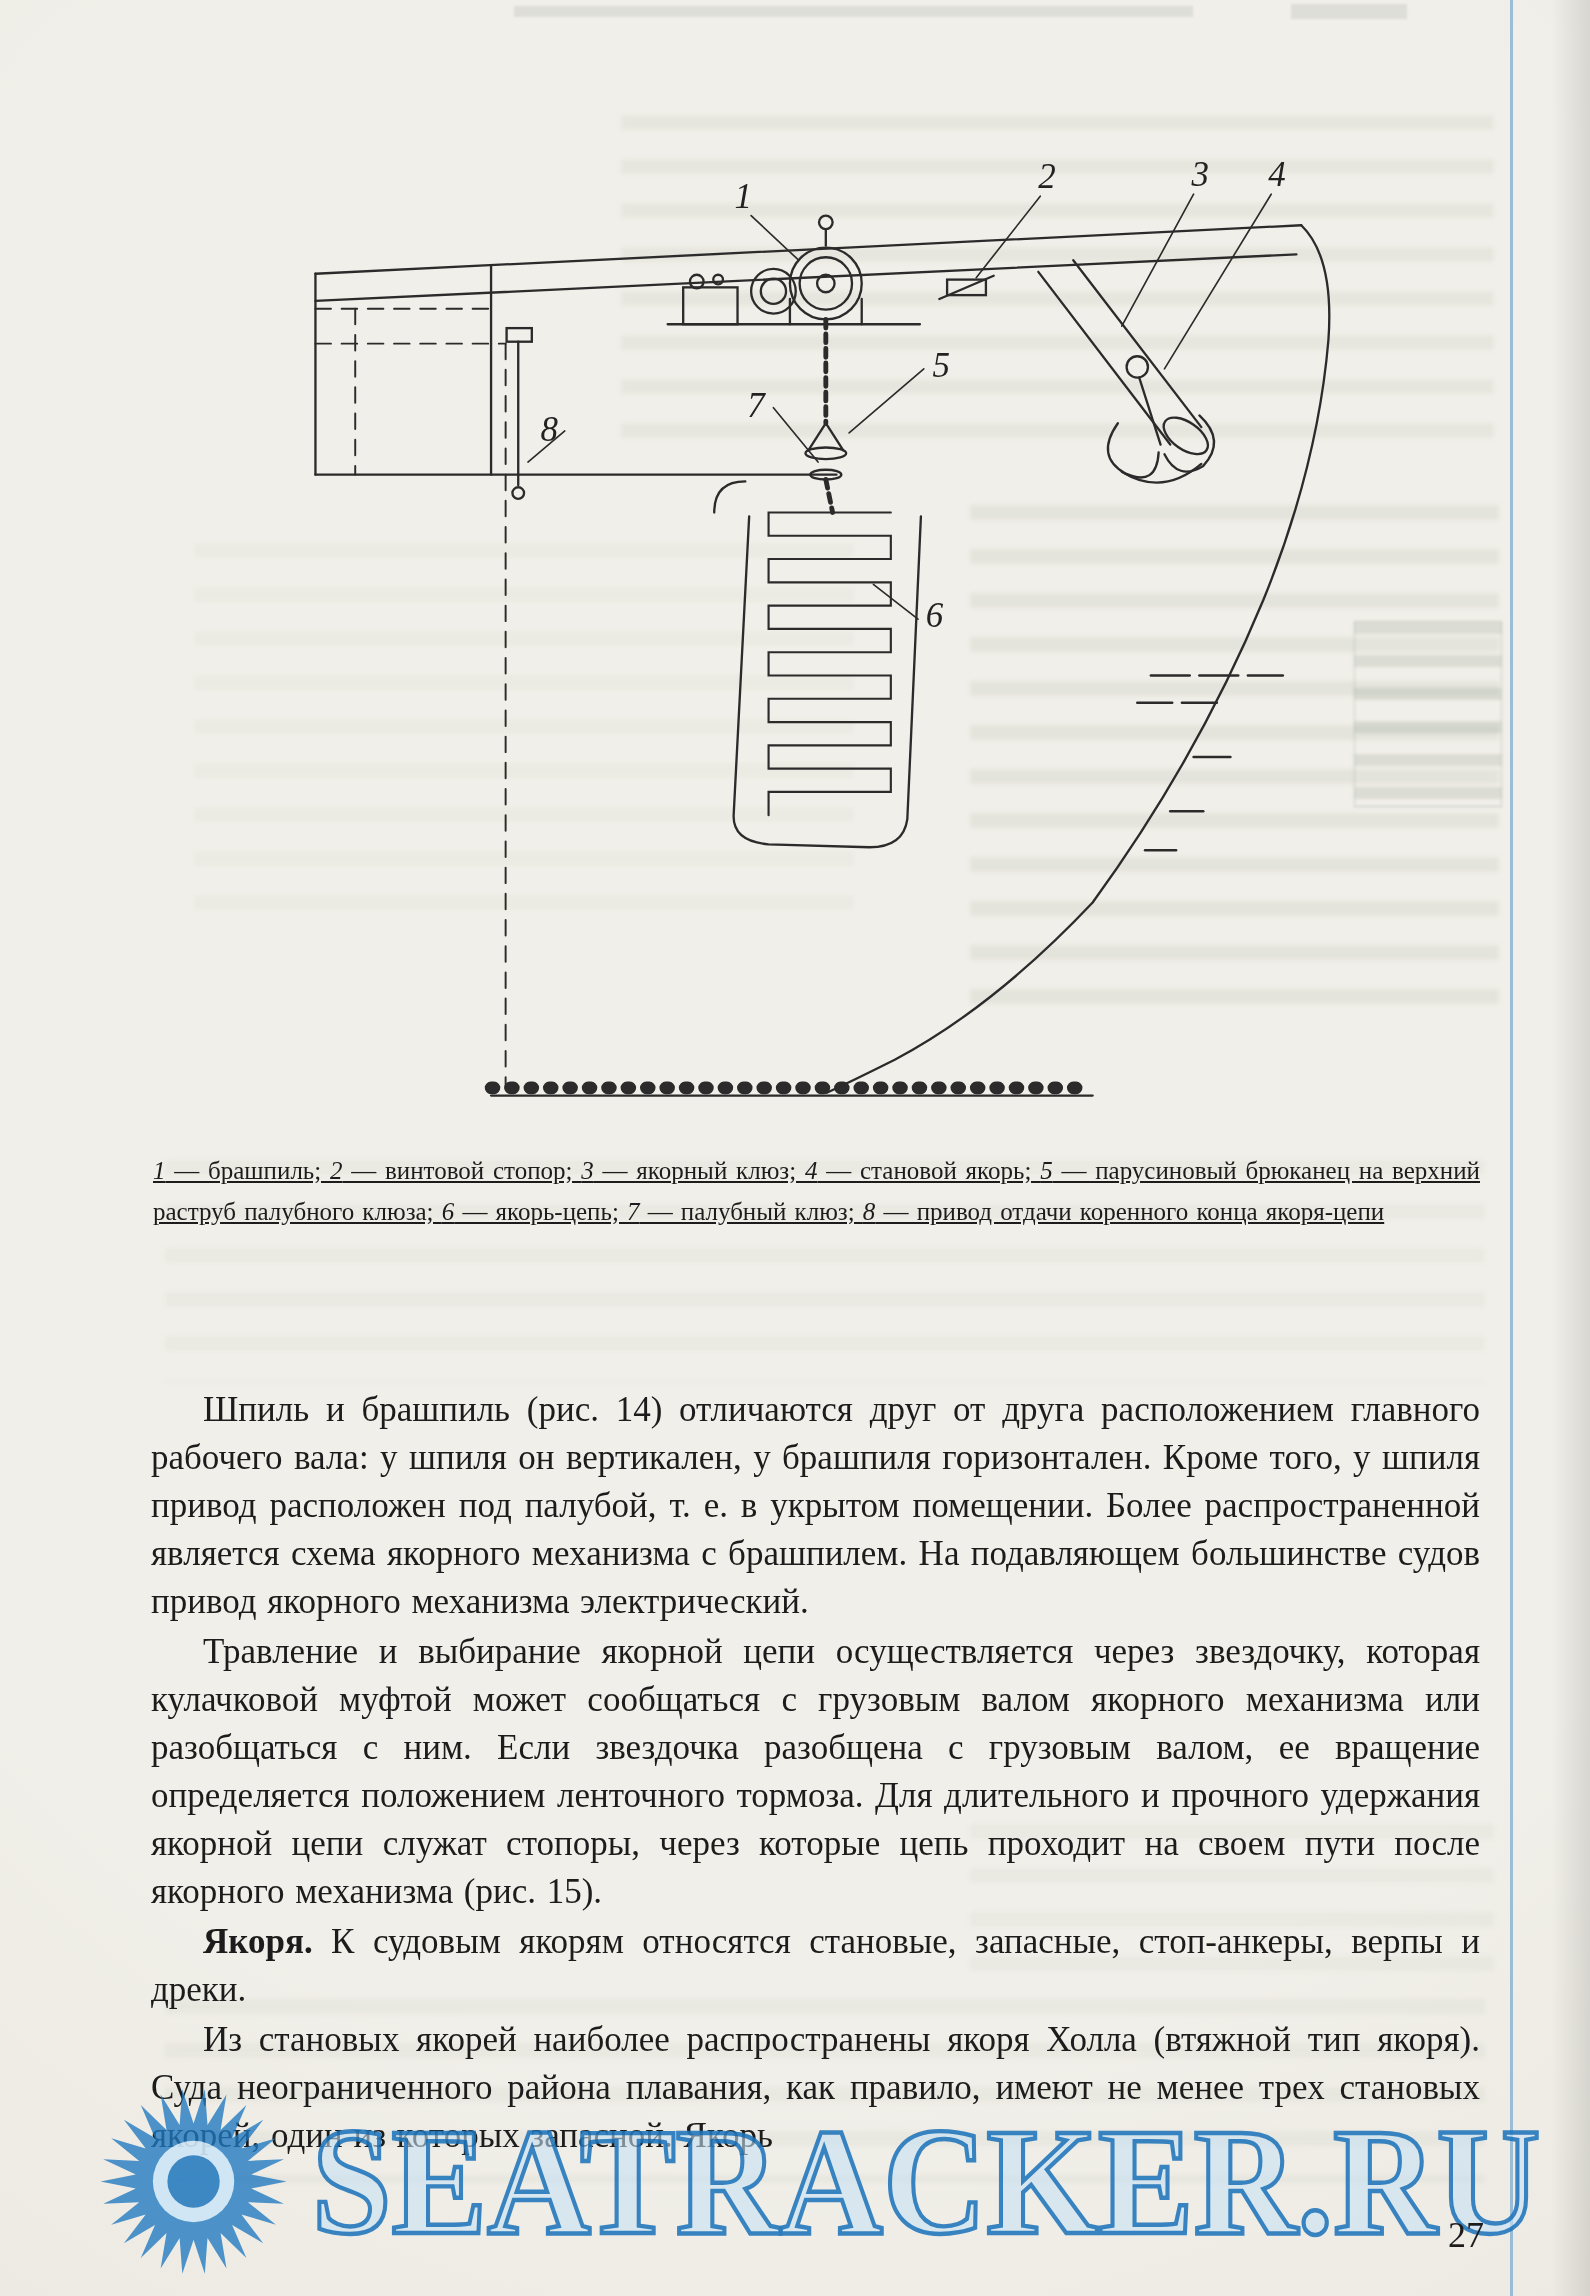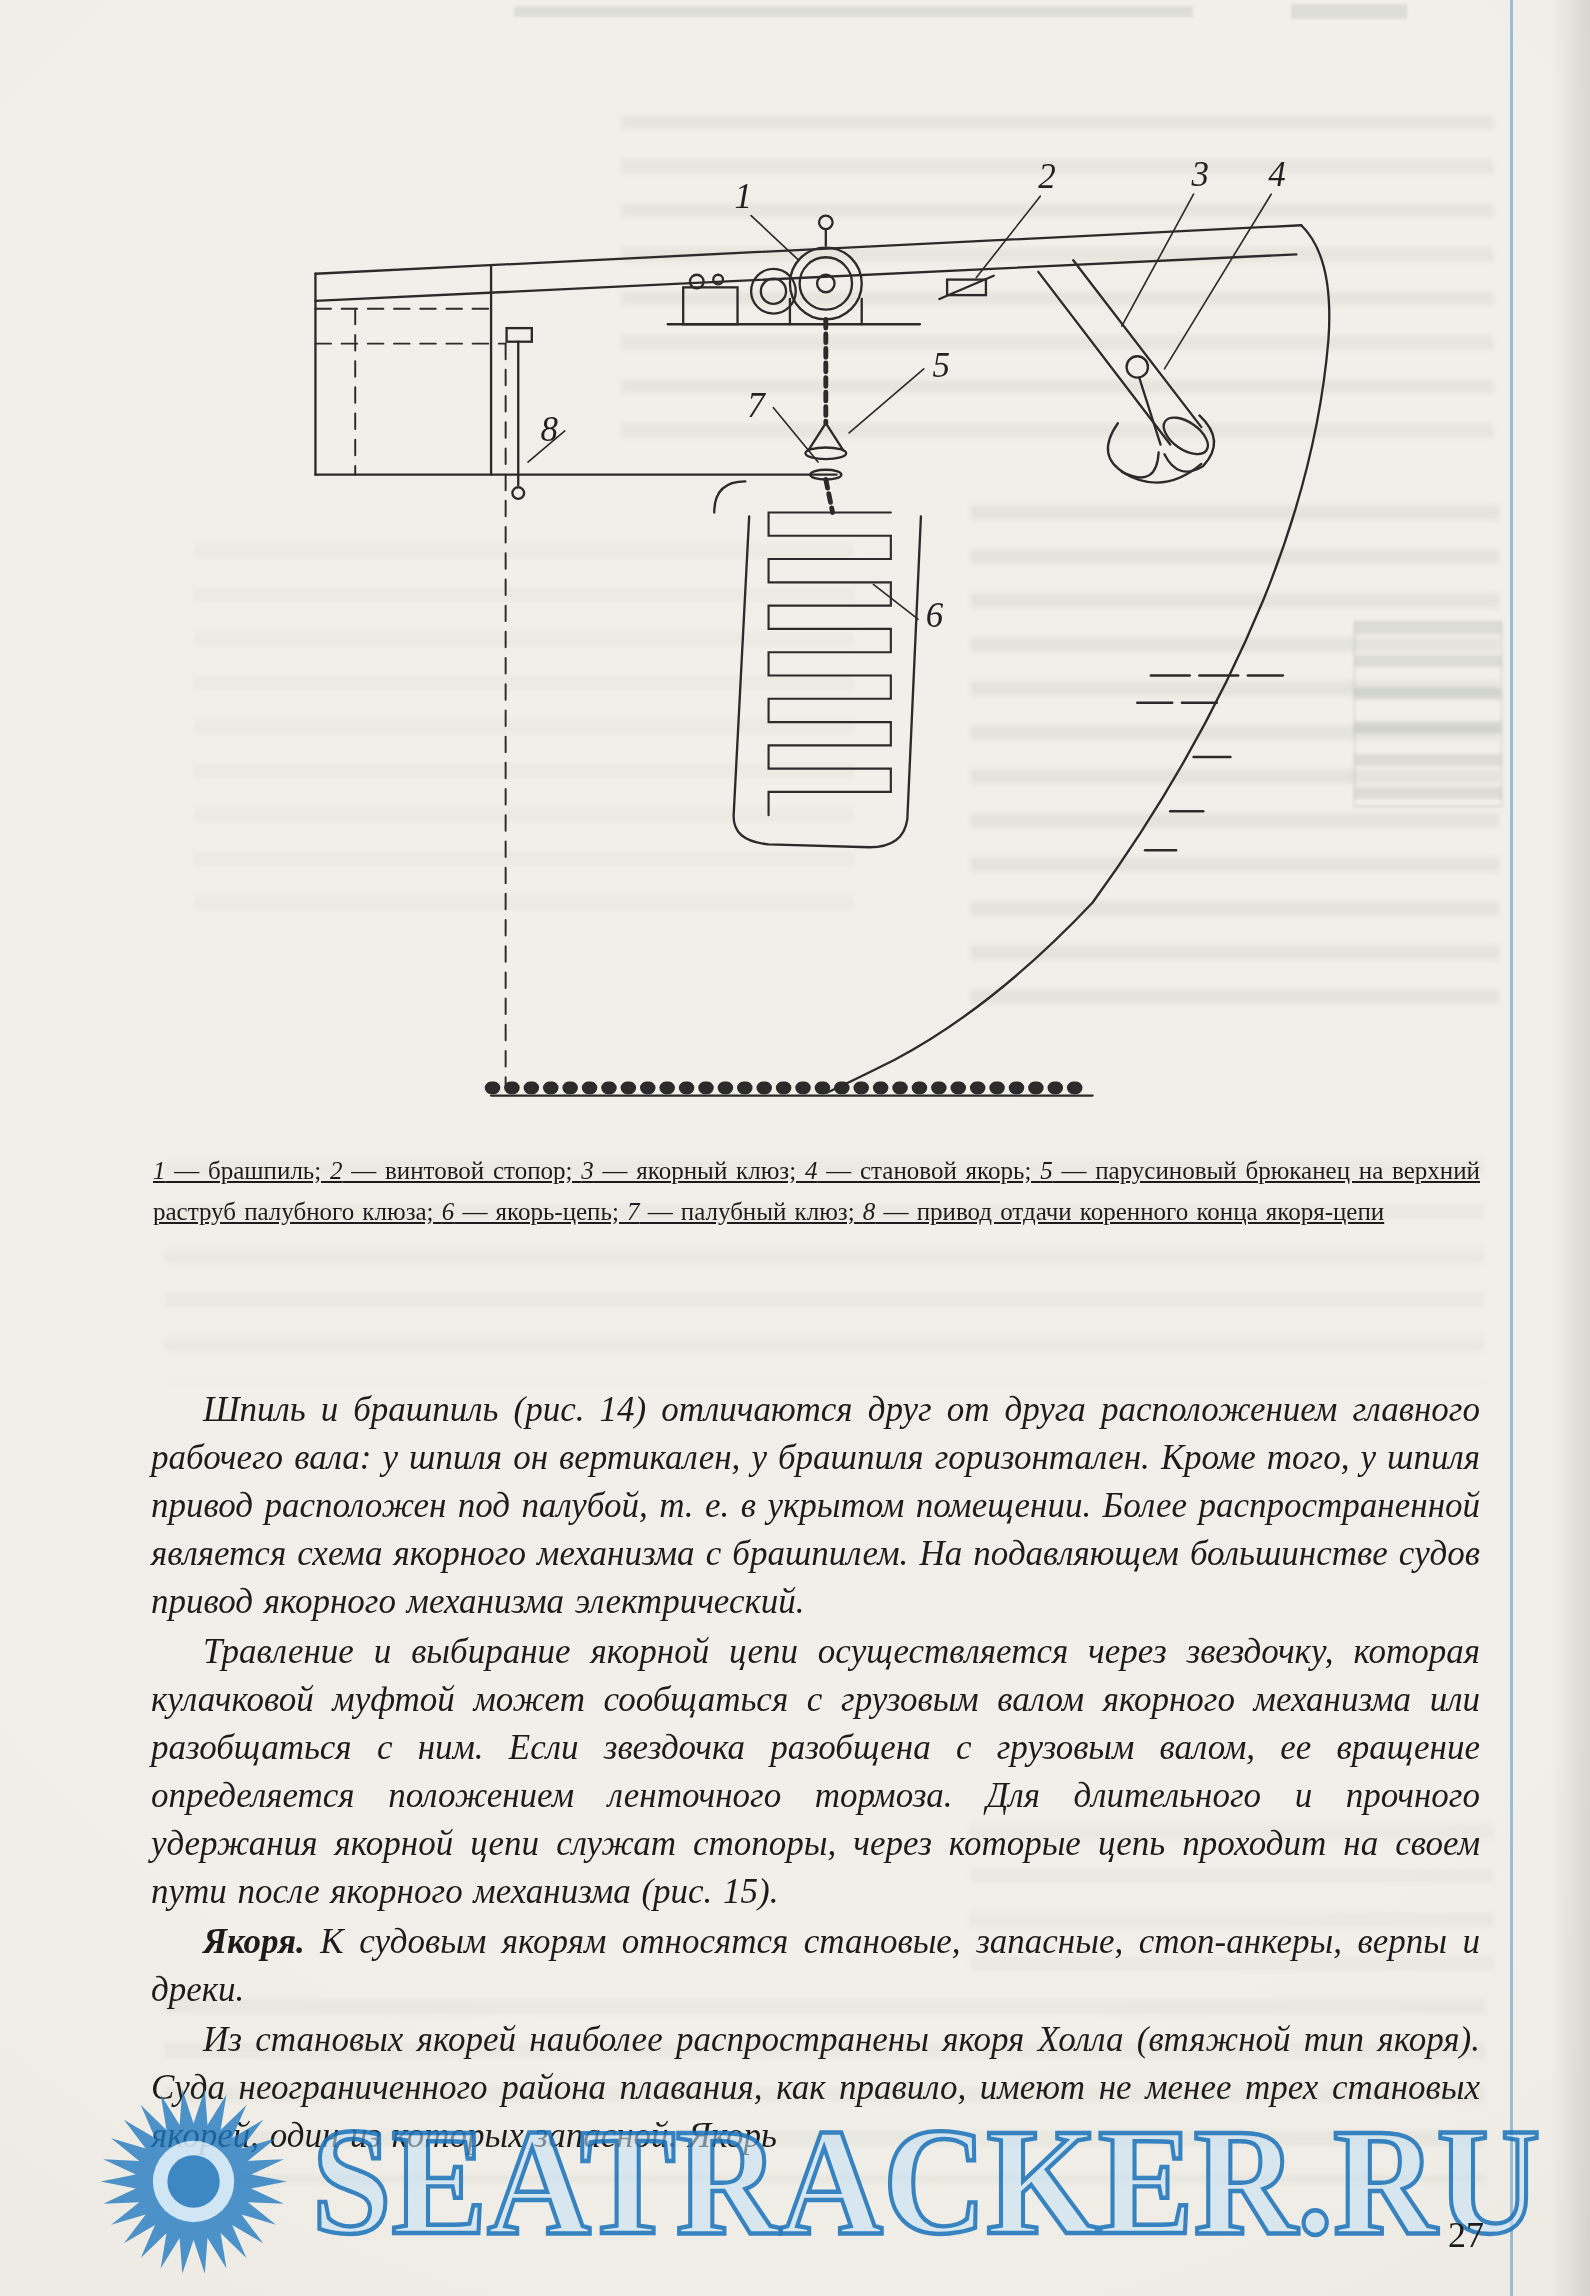--- a/index.html
+++ b/index.html
@@ -33,21 +33,21 @@
   .fig .ticks{stroke-dasharray:3 17;stroke-width:13;}
   .fig text{fill:#222;stroke:none;font:italic 36px "Liberation Serif", serif;text-anchor:middle;}
   
   .caption{position:absolute;left:153px;top:1151px;width:1327px;}
   .cap-title{font-size:34px;font-weight:bold;margin:0 0 15.5px 0;}
   .legend{font-size:25px;line-height:1.62;text-align:justify;word-spacing:1.9px;text-decoration:underline;}
   .legend i{font-style:italic;}
   
   .body-text{position:absolute;left:151px;top:1386px;width:1329px;
     font-size:35px;line-height:48px;text-align:justify;word-spacing:1.9px;}
-  .body-text p{margin:0 0 1.9px 0;text-indent:52px;font-style:italic;}
+  .body-text p{margin:0 0 1.9px 0;text-indent:52px;}
   .body-text b{font-weight:bold;margin-top:43px;}
   
   .watermark{position:absolute;left:76px;top:2073px;opacity:.92;pointer-events:none;}
   .watermark text{
     font-family:"Liberation Serif", serif;font-weight:bold;
     fill:#c6e2f6;fill-opacity:.62;stroke:#1d74bb;stroke-width:4.5;stroke-opacity:.95;}
   
   .page-num{position:absolute;left:1448px;top:2214px;font-size:36px;}
 </style>
 </head>

